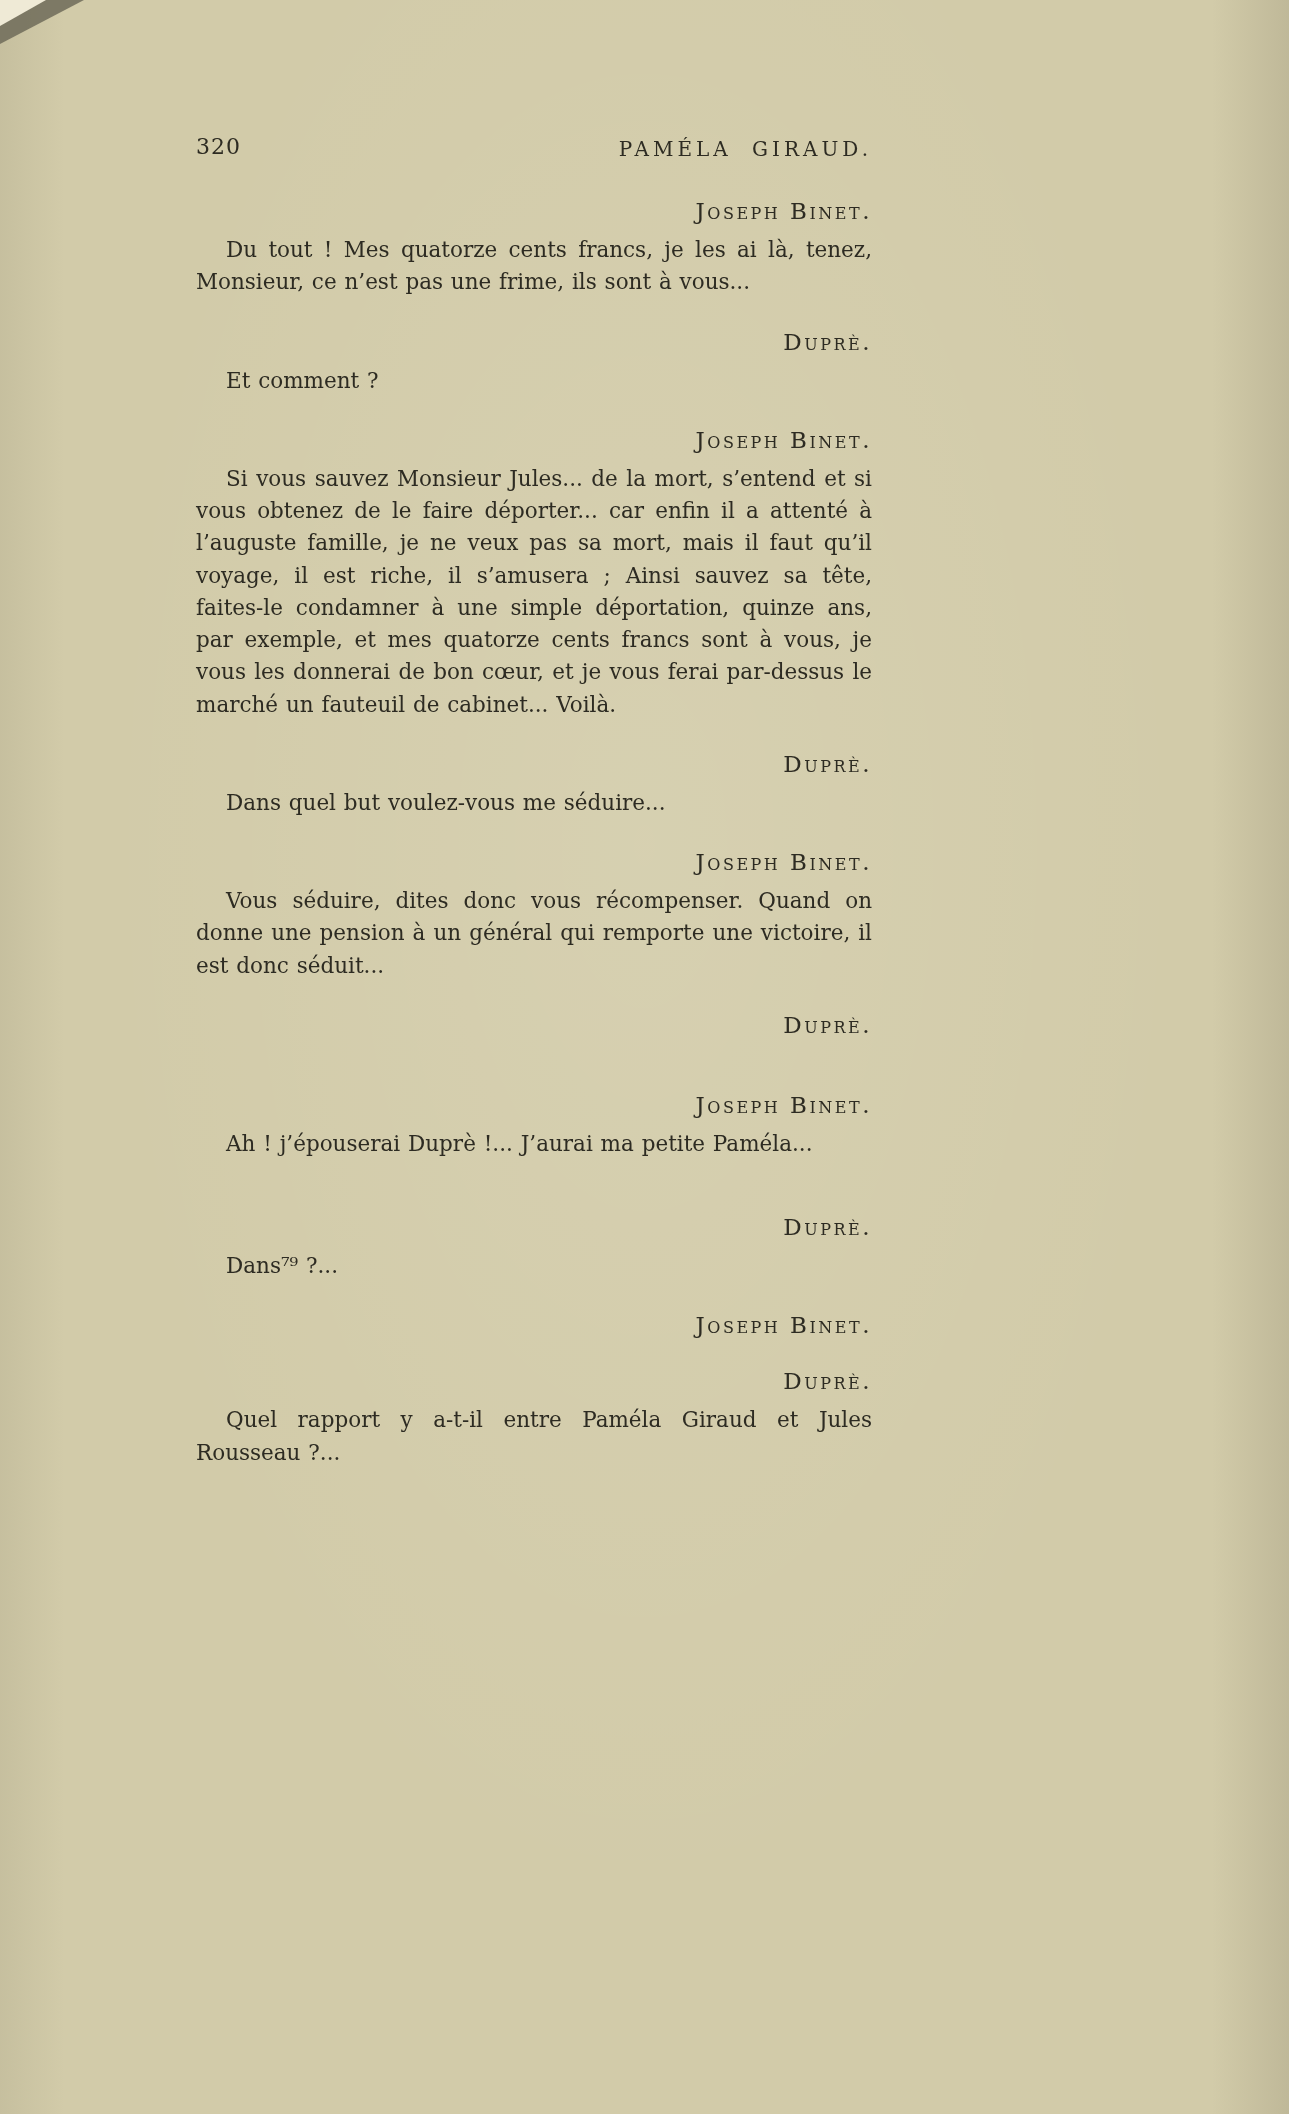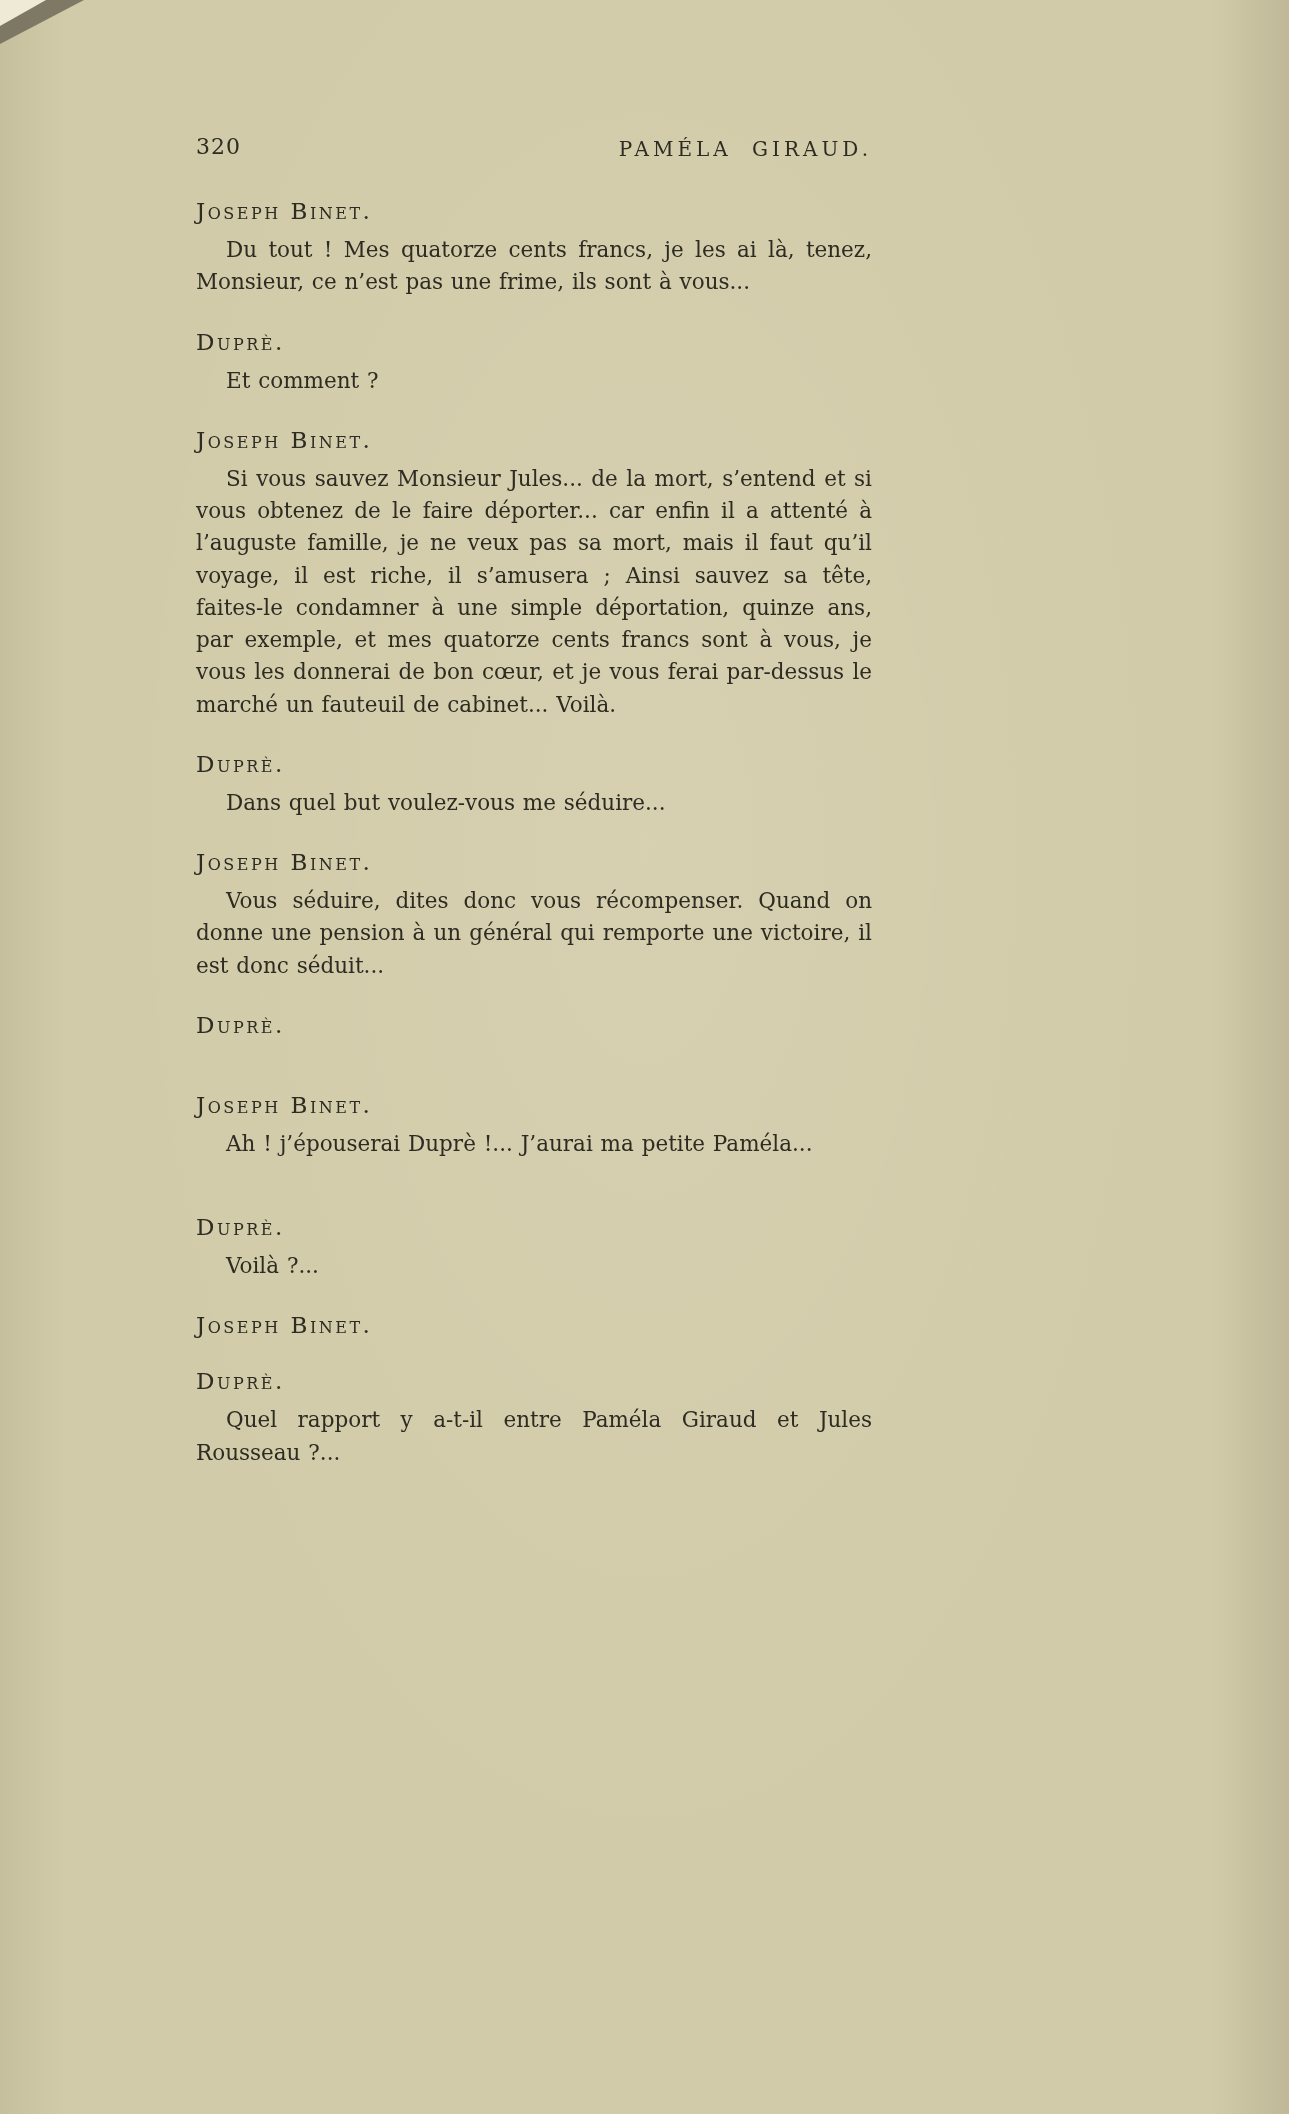--- a/index.html
+++ b/index.html
@@ -56,21 +56,21 @@
   }
   .running-title {
     text-align: right;
     padding-top: 5px;
     font-size: 20px;
     letter-spacing: 4px;
     word-spacing: 10px;
   }
 
   .speaker {
-    text-align: left;
+    text-align: right;
     font-variant: small-caps;
     font-size: 23px;
     letter-spacing: 2.5px;
     margin: 30px 0 10px 0;
   }
   .entry.gap-lg .speaker { margin-top: 54px; }
 
   .speech {
     margin: 0;
     font-size: 21.5px;
@@ -126,21 +126,21 @@
       <div class="speaker">Duprè.</div>
     </div>
 
     <div class="entry gap-lg">
       <div class="speaker">Joseph Binet.</div>
       <p class="speech">Ah ! j’épouserai Duprè !... J’aurai ma petite Paméla...</p>
     </div>
 
     <div class="entry gap-lg">
       <div class="speaker">Duprè.</div>
-      <p class="speech">Voilà ?...</p>
+      <p class="speech">Dans⁷⁹ ?...</p>
     </div>
 
     <div class="entry">
       <div class="speaker">Joseph Binet.</div>
     </div>
 
     <div class="entry">
       <div class="speaker">Duprè.</div>
       <p class="speech">Quel rapport y a-t-il entre Paméla Giraud et Jules Rousseau ?...</p>
     </div>

